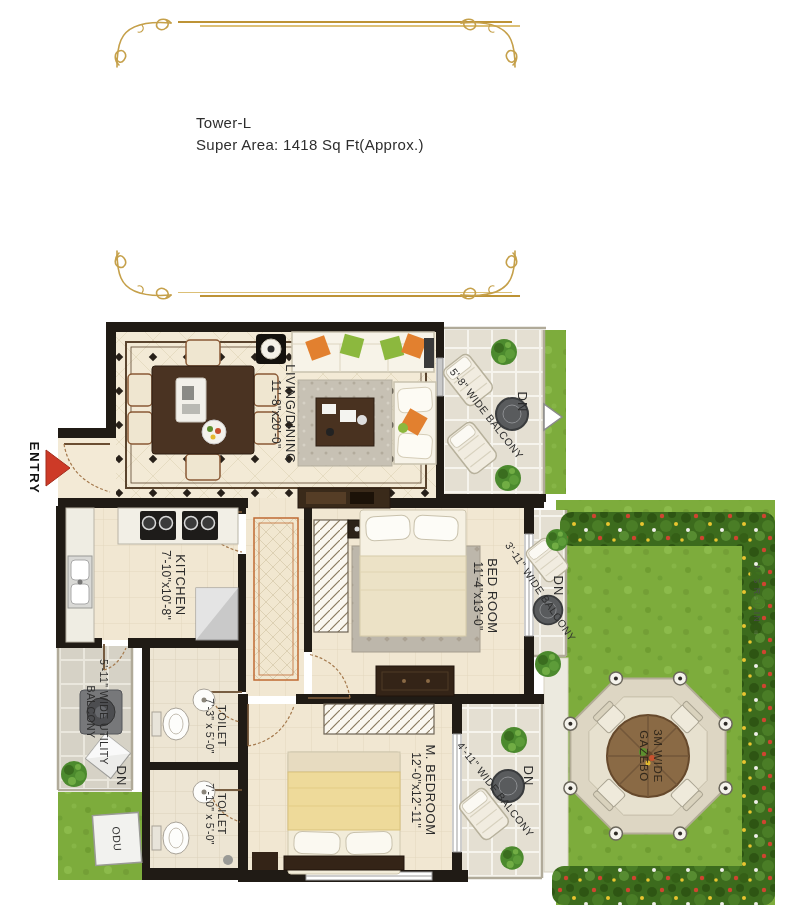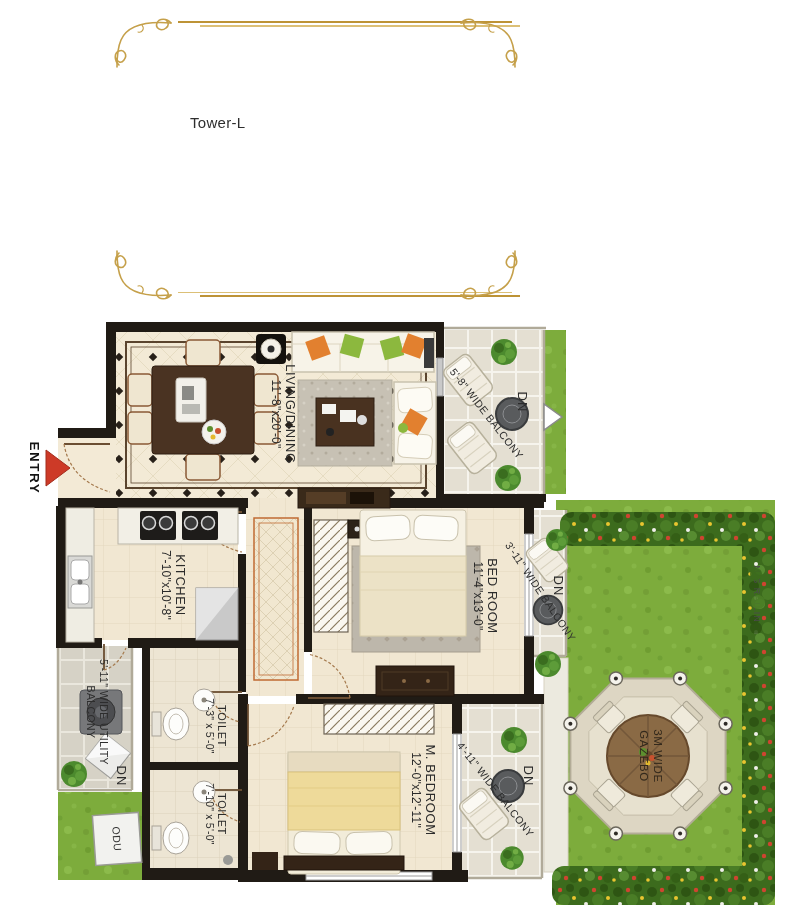--- a/index.html
+++ b/index.html
@@ -1,18 +1,18 @@
 <!DOCTYPE html>
 <html><head>
 <meta charset="utf-8">
 <style>
   html,body{margin:0;padding:0;}
   body{width:800px;height:910px;background:#ffffff;position:relative;overflow:hidden;
        font-family:"Liberation Sans",sans-serif;}
-  .header{position:absolute;left:190px;top:112px;color:#2e2e2e;font-size:15px;line-height:22px;letter-spacing:.3px;}
+  .header{position:absolute;left:196px;top:112px;color:#2e2e2e;font-size:15px;line-height:22px;letter-spacing:.3px;}
   .frame{position:absolute;left:112px;top:16px;width:408px;height:286px;pointer-events:none;}
   .frame .ln{position:absolute;background:#bd9336;}
   .frame .ln2{position:absolute;background:#dcc077;}
   .corner{position:absolute;width:62px;height:54px;}
   .corner.tr{right:0;top:0;transform:scaleX(-1);}
   .corner.bl{left:0;bottom:0;transform:scaleY(-1);}
   .corner.br{right:0;bottom:0;transform:scale(-1,-1);}
   svg text{font-family:"Liberation Sans",sans-serif;}
   .room-label text{font-size:13px;fill:#2b2b2b;text-anchor:middle;letter-spacing:.6px;}
   .room-label text.size{font-size:12px;letter-spacing:.2px;}
@@ -60,20 +60,21 @@
       <path d="M59,7 C34,5 15,10 9,24 C5,33 5,42 5,51"></path>
       <path d="M59,7 c-4,-5 -12,-5 -14,0 c-2,5 4,9 9,5 c3,-2 3,-6 0,-8"></path>
       <path d="M7,49 c-5,-5 -5,-12 0,-14 c5,-2 9,4 5,9 c-3,4 -7,2 -8,-2"></path>
       <path d="M30,9 c3,4 0,8 -4,7" stroke-width="1.1"></path>
     </g>
   </svg>
 </div>
 
 <div class="header">
   <div>Tower-L</div>
+  <div>Super Area: 1418 Sq Ft(Approx.)</div>
 </div>
 
 <svg width="800" height="600" viewBox="0 308 800 600" style="position:absolute;left:0;top:308px">
   <defs>
     <pattern id="pat-tile" width="34" height="34" patternUnits="userSpaceOnUse">
       <rect width="34" height="34" fill="#f3ead6"></rect>
       <path d="M0,17 L17,0 M17,0 L34,17 M34,17 L17,34 M17,34 L0,17" stroke="#e6dcc2" stroke-width="1" fill="none"></path>
       <rect x="14" y="14" width="6" height="6" fill="#272019" transform="rotate(45 17 17)"></rect>
     </pattern>
     <pattern id="pat-grid" width="26" height="26" patternUnits="userSpaceOnUse">

